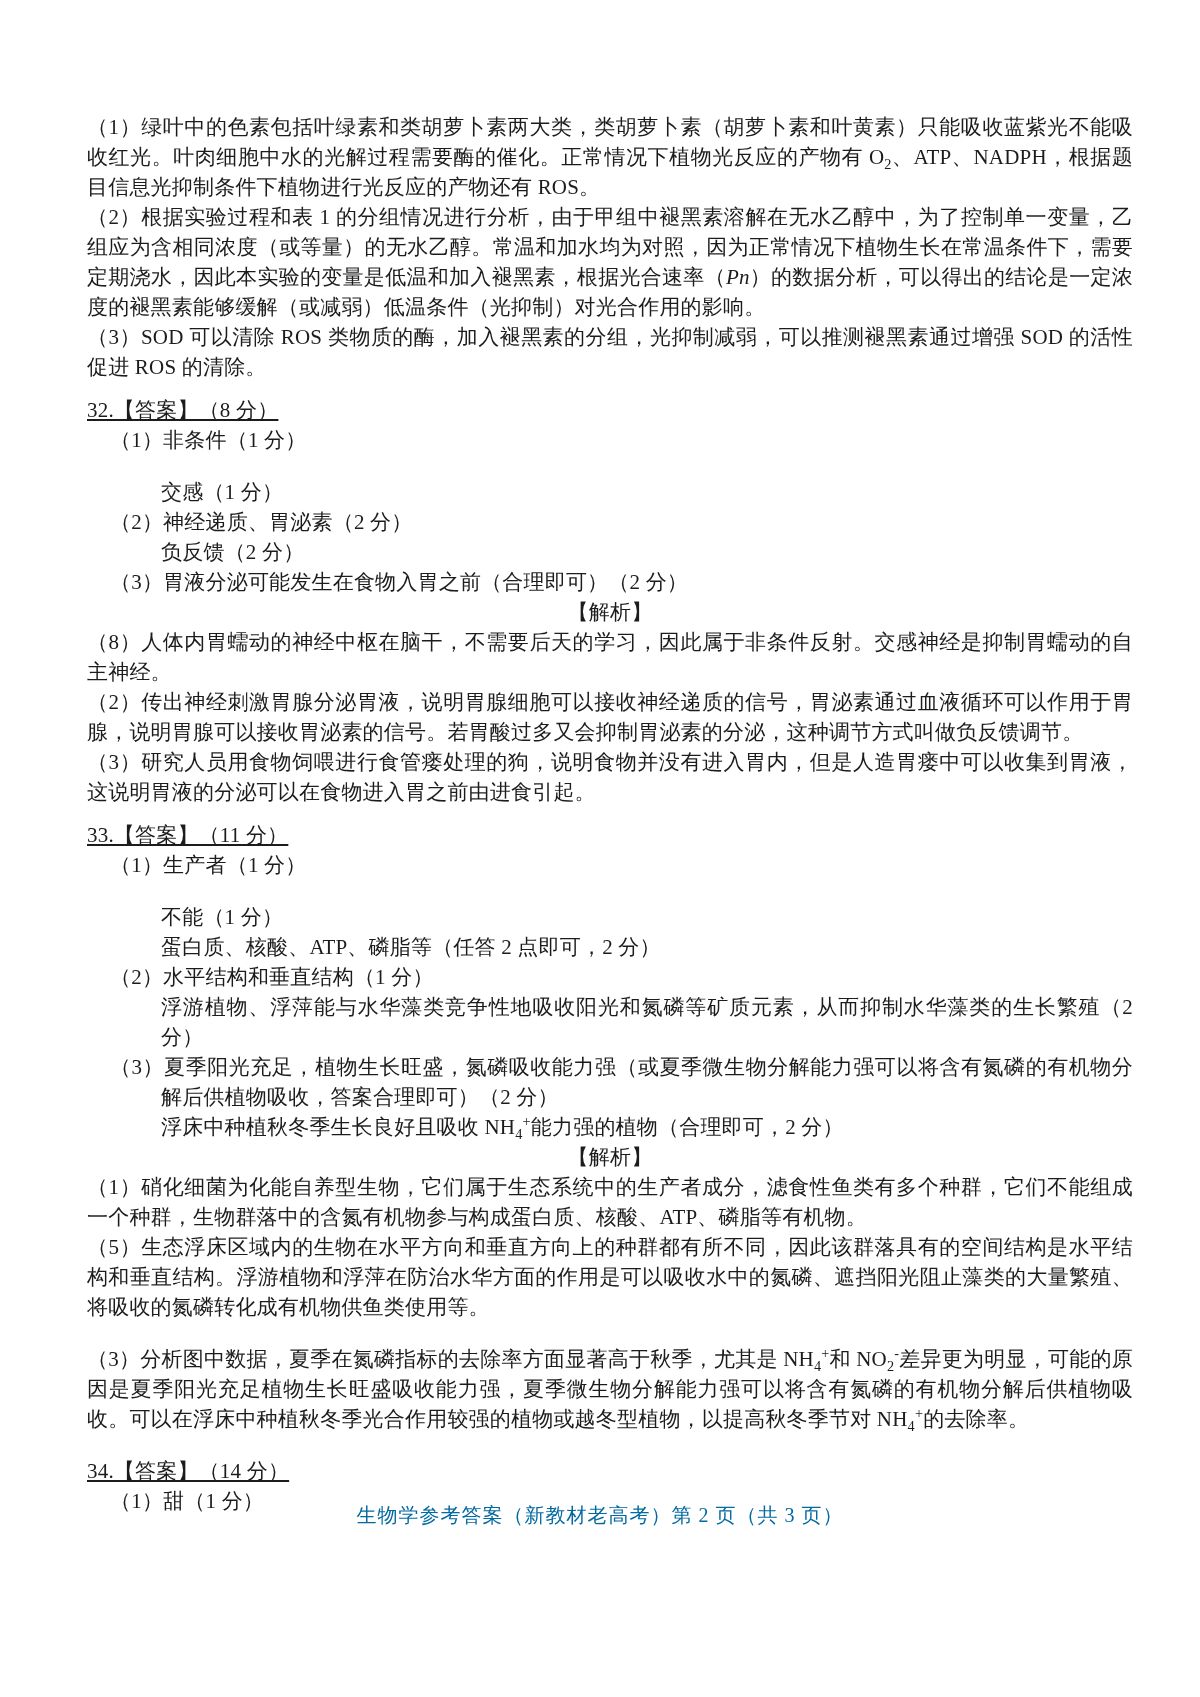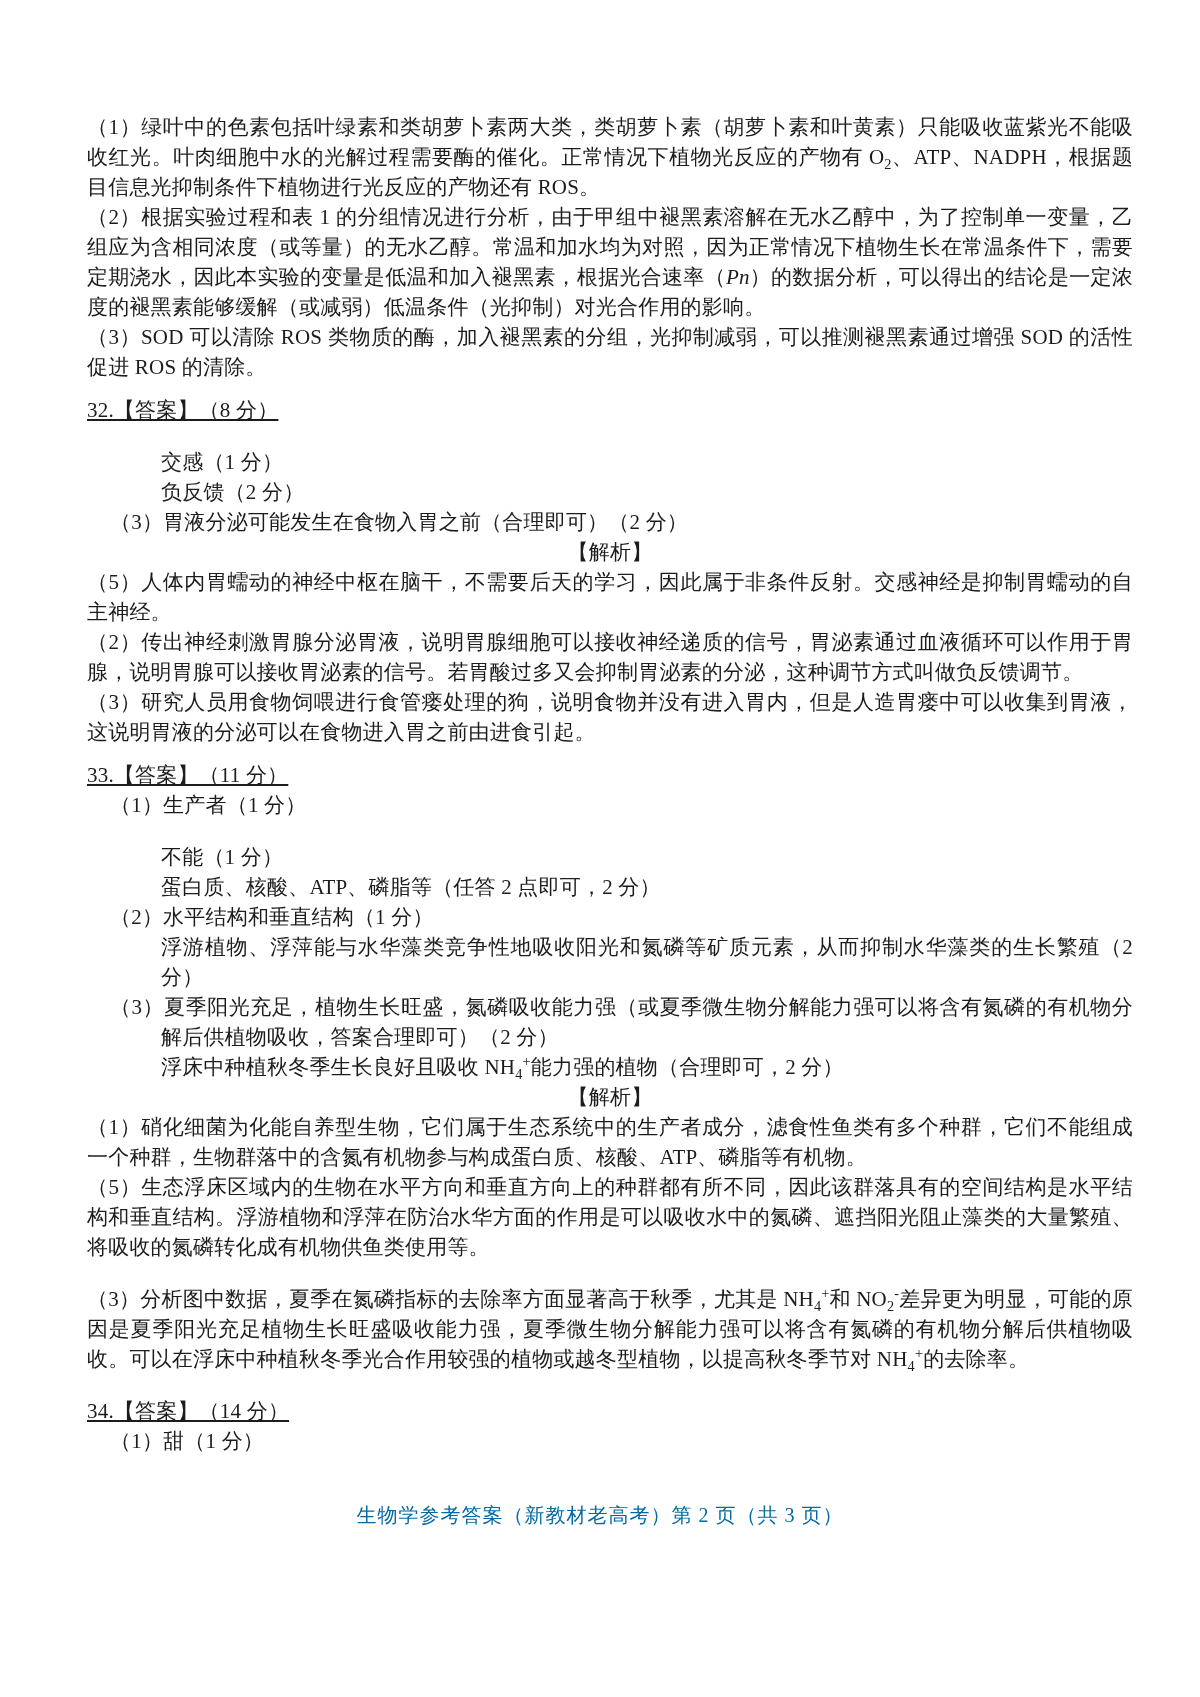--- a/index.html
+++ b/index.html
@@ -52,25 +52,27 @@
 </style>
 </head>
 <body>
 
 <div class="page">
   <main class="content">
       <p class="block body">（1）绿叶中的色素包括叶绿素和类胡萝卜素两大类，类胡萝卜素（胡萝卜素和叶黄素）只能吸收蓝紫光不能吸收红光。叶肉细胞中水的光解过程需要酶的催化。正常情况下植物光反应的产物有 O<sub>2</sub>、ATP、NADPH，根据题目信息光抑制条件下植物进行光反应的产物还有 ROS。</p>
       <p class="block body">（2）根据实验过程和表 1 的分组情况进行分析，由于甲组中褪黑素溶解在无水乙醇中，为了控制单一变量，乙组应为含相同浓度（或等量）的无水乙醇。常温和加水均为对照，因为正常情况下植物生长在常温条件下，需要定期浇水，因此本实验的变量是低温和加入褪黑素，根据光合速率（<i>Pn</i>）的数据分析，可以得出的结论是一定浓度的褪黑素能够缓解（或减弱）低温条件（光抑制）对光合作用的影响。</p>
       <p class="block body">（3）SOD 可以清除 ROS 类物质的酶，加入褪黑素的分组，光抑制减弱，可以推测褪黑素通过增强 SOD 的活性促进 ROS 的清除。</p>
       <p class="block section">32.【答案】（8 分）</p>
+      <p class="block item">（1）非条件（1 分）</p>
       <p class="block subitem gap">交感（1 分）</p>
+      <p class="block item">（2）神经递质、胃泌素（2 分）</p>
       <p class="block subitem">负反馈（2 分）</p>
       <p class="block item">（3）胃液分泌可能发生在食物入胃之前（合理即可）（2 分）</p>
       <p class="block label">【解析】</p>
-      <p class="block body">（5）人体内胃蠕动的神经中枢在脑干，不需要后天的学习，因此属于非条件反射。交感神经是抑制胃蠕动的自主神经。</p>
+      <p class="block body">（8）人体内胃蠕动的神经中枢在脑干，不需要后天的学习，因此属于非条件反射。交感神经是抑制胃蠕动的自主神经。</p>
       <p class="block body">（2）传出神经刺激胃腺分泌胃液，说明胃腺细胞可以接收神经递质的信号，胃泌素通过血液循环可以作用于胃腺，说明胃腺可以接收胃泌素的信号。若胃酸过多又会抑制胃泌素的分泌，这种调节方式叫做负反馈调节。</p>
       <p class="block body">（3）研究人员用食物饲喂进行食管瘘处理的狗，说明食物并没有进入胃内，但是人造胃瘘中可以收集到胃液，这说明胃液的分泌可以在食物进入胃之前由进食引起。</p>
       <p class="block section">33.【答案】（11 分）</p>
       <p class="block item">（1）生产者（1 分）</p>
       <p class="block subitem gap">不能（1 分）</p>
       <p class="block subitem">蛋白质、核酸、ATP、磷脂等（任答 2 点即可，2 分）</p>
       <p class="block item">（2）水平结构和垂直结构（1 分）</p>
       <p class="block subitem">浮游植物、浮萍能与水华藻类竞争性地吸收阳光和氮磷等矿质元素，从而抑制水华藻类的生长繁殖（2 分）</p>
       <p class="block item">（3）夏季阳光充足，植物生长旺盛，氮磷吸收能力强（或夏季微生物分解能力强可以将含有氮磷的有机物分解后供植物吸收，答案合理即可）（2 分）</p>
       <p class="block subitem">浮床中种植秋冬季生长良好且吸收 NH<sub>4</sub><sup>+</sup>能力强的植物（合理即可，2 分）</p>

